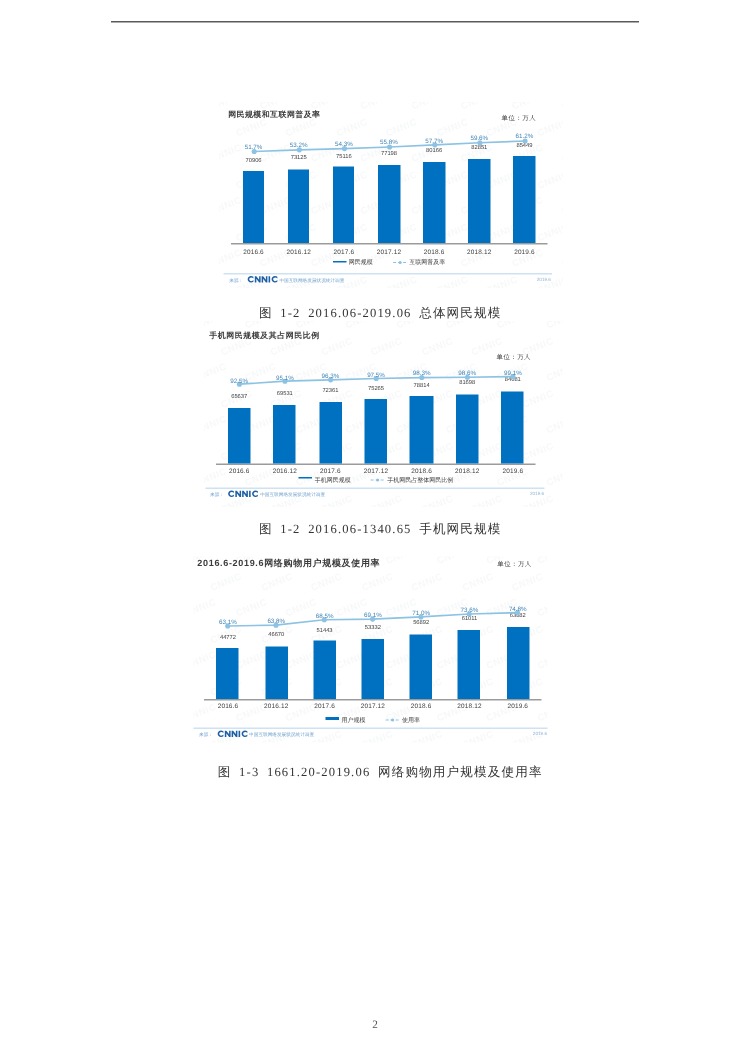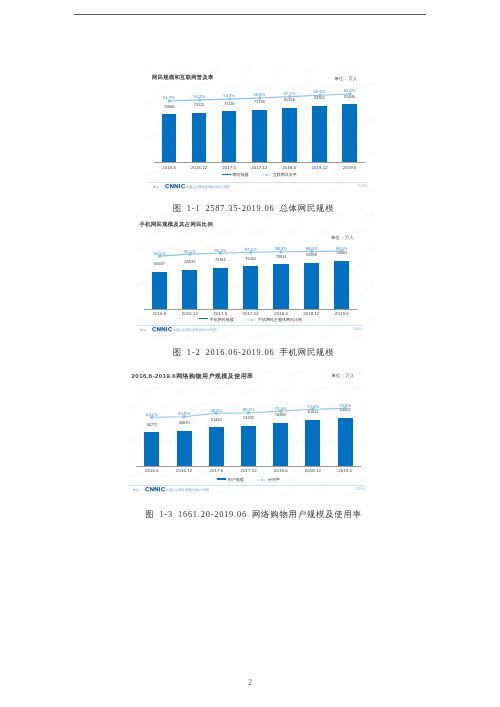--- a/index.html
+++ b/index.html
@@ -377,17 +377,17 @@
         <div class="legend" style="left: 6.7px; top: 106px; width: 225.4px;"><span class="lg-item"><span class="lg-sw" style="background: rgb(0, 112, 192);"></span><span class="lg-tx">用户规模</span></span><span class="lg-item"><span class="lg-sw2"><svg width="9.5" height="4" viewBox="0 0 14 6">
                 <line x1="0" y1="3" x2="14" y2="3" stroke="#8cc2e3" stroke-width="1" stroke-dasharray="3 2"></line>
                 <circle cx="7" cy="3" r="1.6" fill="#8cc2e3"></circle>
               </svg></span><span class="lg-tx">使用率</span></span></div>
         <div class="footline" style="left: 0px; top: 114px; width: 236px;"></div>
         <div class="foot" style="left: 3.5px; top: 115.8px; width: 232px;"><span class="fsrc">来源：</span><svg viewBox="0 0 110 24.3" height="4.42" width="20.008230452674898" style="display: inline-block; vertical-align: -0.5px; margin: 0px 1.1px 0px 3px;">
             <path fill="#1c5fa5" d="M21.6 2.9C19.2 1 16.1 0 12.8 0 5.9 0 .4 5.3.4 12.1c0 6.8 5.5 12.1 12.4 12.1 3.3 0 6.4-1 8.8-2.9v-6.6c-1.9 2.6-4.9 4.2-8.3 4.2-3.9 0-7-3-7-6.8 0-3.8 3.1-6.8 7-6.8 3.4 0 6.4 1.6 8.3 4.2V2.9zM26.8 23.8h5.6V10.4l10.2 13.4h5.5V.5h-5.6v13.3L32.3.5h-5.5v23.3zM51.8 23.8h5.6V10.4l10.2 13.4H73V.5h-5.6v13.3L57.3.5h-5.5v23.3zM77.3 23.8h5.8V.5h-5.8v23.3zM109.6 2.9C107.2 1 104.1 0 100.8 0c-6.9 0-12.4 5.3-12.4 12.1 0 6.8 5.5 12.1 12.4 12.1 3.3 0 6.4-1 8.8-2.9v-6.6c-1.9 2.6-4.9 4.2-8.3 4.2-3.9 0-7-3-7-6.8 0-3.8 3.1-6.8 7-6.8 3.4 0 6.4 1.6 8.3 4.2V2.9z"></path>
           </svg><span class="fsuf">中国互联网络发展状况统计调查</span><span class="fdate">2019.6</span></div>
       </div>
     </div>
-  <div class="figcap" style="top:202.5px">图 1-1  2587.35-2019.06 总体网民规模</div>
-  <div class="figcap" style="top:346.5px">图 1-2  2016.06-2019.06 手机网民规模</div>
+  <div class="figcap" style="top:202.5px">图 1-2  2016.06-2019.06 总体网民规模</div>
+  <div class="figcap" style="top:346.5px">图 1-2  2016.06-1340.65 手机网民规模</div>
   <div class="figcap" style="top:508.5px">图 1-3  1661.20-2019.06 网络购物用户规模及使用率</div>
   <div class="pagenum" style="top:678px">2</div>
 </div>
 
 </body></html>

